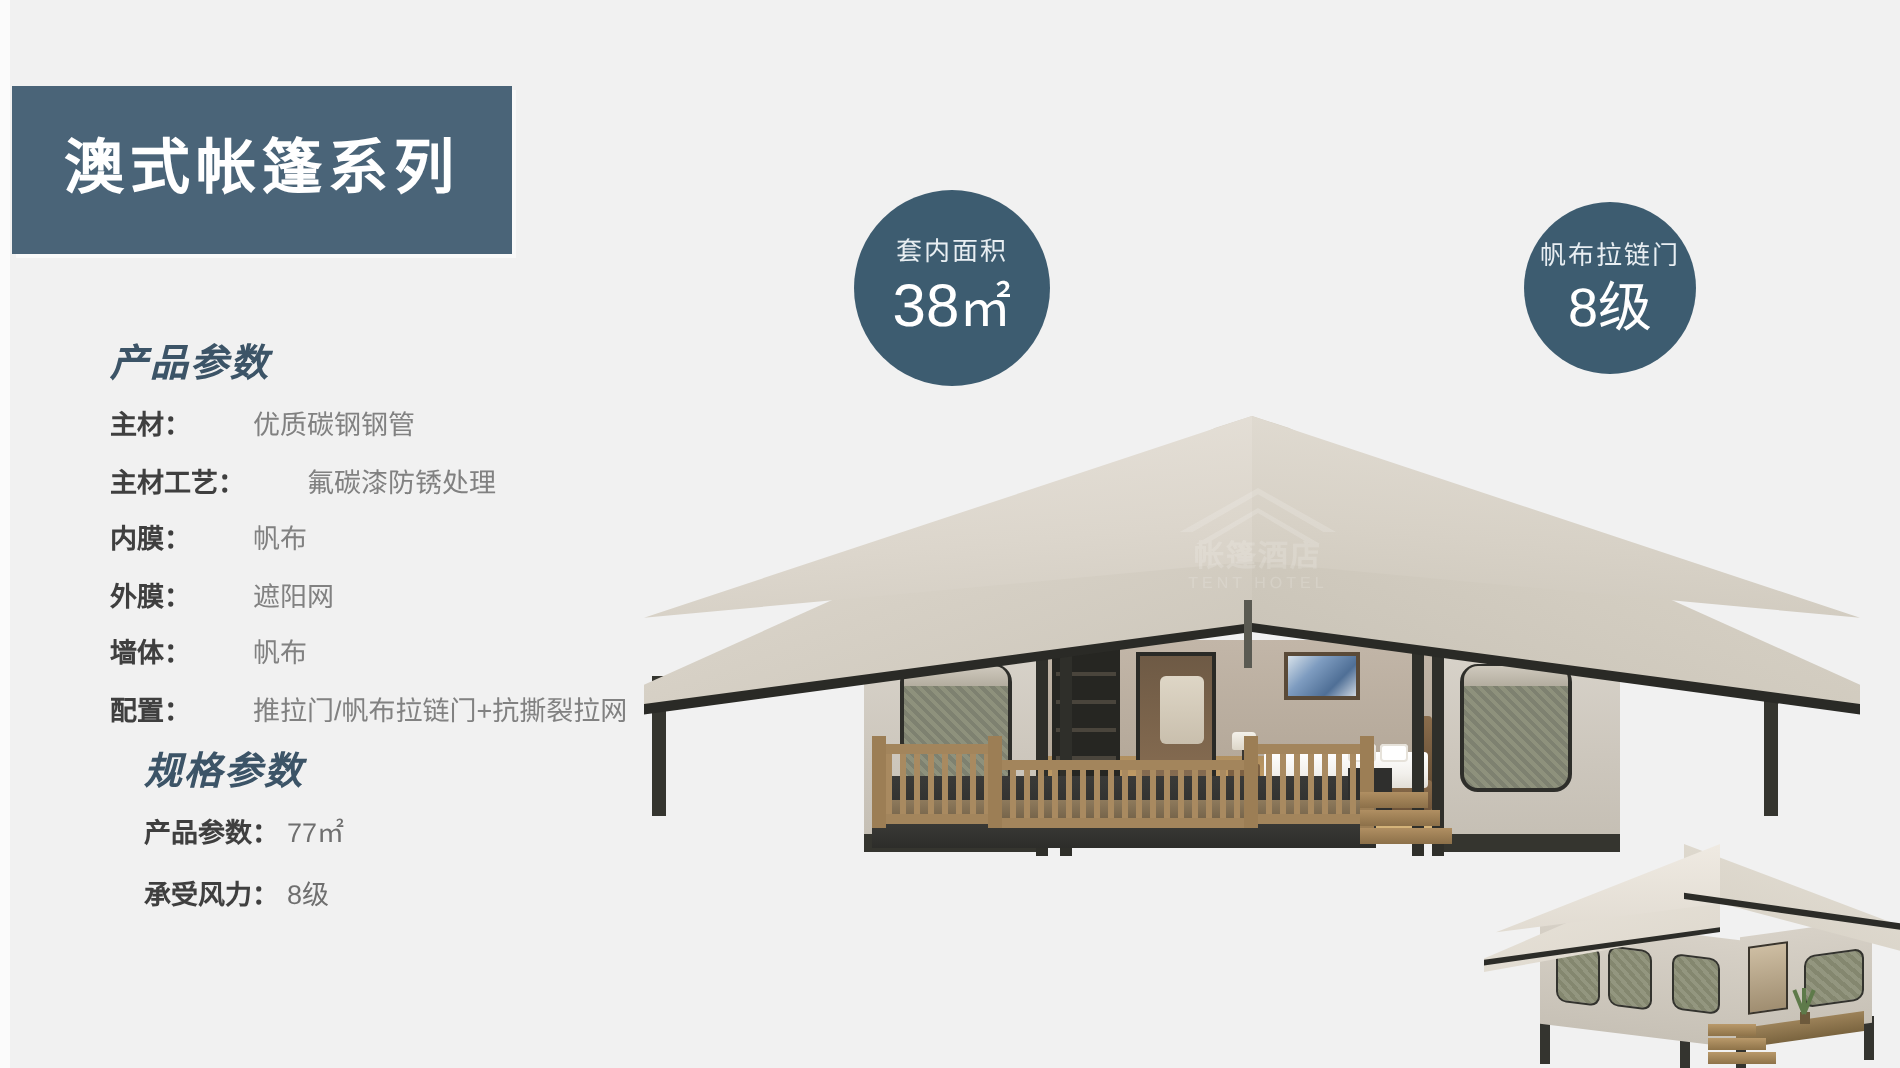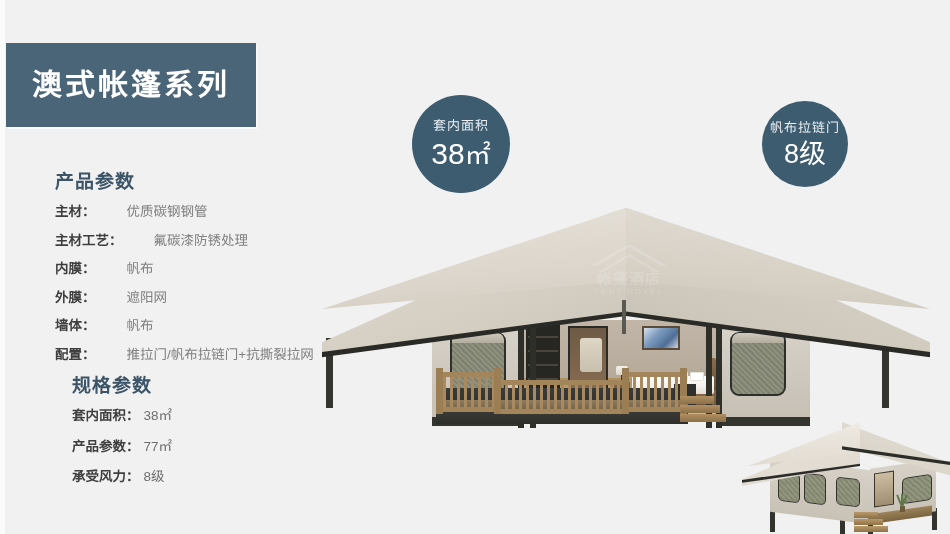--- a/index.html
+++ b/index.html
@@ -26,20 +26,21 @@
   .title-banner .title-text{
     color:#ffffff;font-size:30px;font-weight:bold;letter-spacing:3px;
     line-height:1;white-space:nowrap;
   }
 
   
   .spec-col{position:absolute;left:55px;top:166px;width:310px;}
   .sec-head{
     color:#3c5467;font-size:19px;font-weight:bold;letter-spacing:1px;
     margin:0 0 12px 0;
+    font-style:italic;
   }
   .spec-row{
     font-size:13.5px;line-height:1;margin-bottom:15px;white-space:nowrap;
     color:#7b7b7b;
   }
   .spec-row .k{color:#3f3f3f;font-weight:bold;}
   .spec-row .v{color:#818181;font-weight:normal;margin-left:31px;}
 
   .spec-col-2{position:absolute;left:72px;top:370px;width:310px;}
   .spec-row2{
@@ -50,21 +51,21 @@
 
   
   .stat{
     position:absolute;border-radius:50%;background:#3d5c70;
     display:flex;flex-direction:column;align-items:center;justify-content:center;
     color:#fff;text-align:center;
   }
   .stat .lab{font-size:13px;letter-spacing:1px;line-height:1;margin-bottom:7px;color:#e8eef2;}
   .stat .val{font-size:30px;line-height:1;font-weight:normal;letter-spacing:0px;}
   .stat .val .u{font-size:26px;}
-  #stat-0{left:412px;top:95px;width:98px;height:98px;}
+  #stat-0{left:427px;top:95px;width:98px;height:98px;}
   #stat-1{left:582px;top:97px;width:92px;height:92px;}
   #stat-2{left:762px;top:101px;width:86px;height:86px;}
   #stat-2 .val{font-size:27px;}
 
   
   .tent-main{position:absolute;left:322px;top:208px;width:608px;height:232px;}
 
   
   .plinth{
     position:absolute;left:116px;top:180px;width:250px;height:22px;
@@ -325,23 +326,20 @@
     </div>
     <div class="spec-row">
       <span class="k">配置：</span><span class="v">推拉门/帆布拉链门+抗撕裂拉网</span>
     </div>
   </div>
 
   <div class="spec-col-2">
     <div class="sec-head">规格参数</div>
 
     <div class="spec-row2">
-      <span class="k">套内面积：</span><span class="v">38㎡</span>
-    </div>
-    <div class="spec-row2">
       <span class="k">产品参数：</span><span class="v">77㎡</span>
     </div>
     <div class="spec-row2">
       <span class="k">承受风力：</span><span class="v">8级</span>
     </div>
   </div>
 
   <div class="stat" id="stat-0">
     <span class="lab">套内面积</span>
     <span class="val"><span>38</span><span class="u">㎡</span></span>

